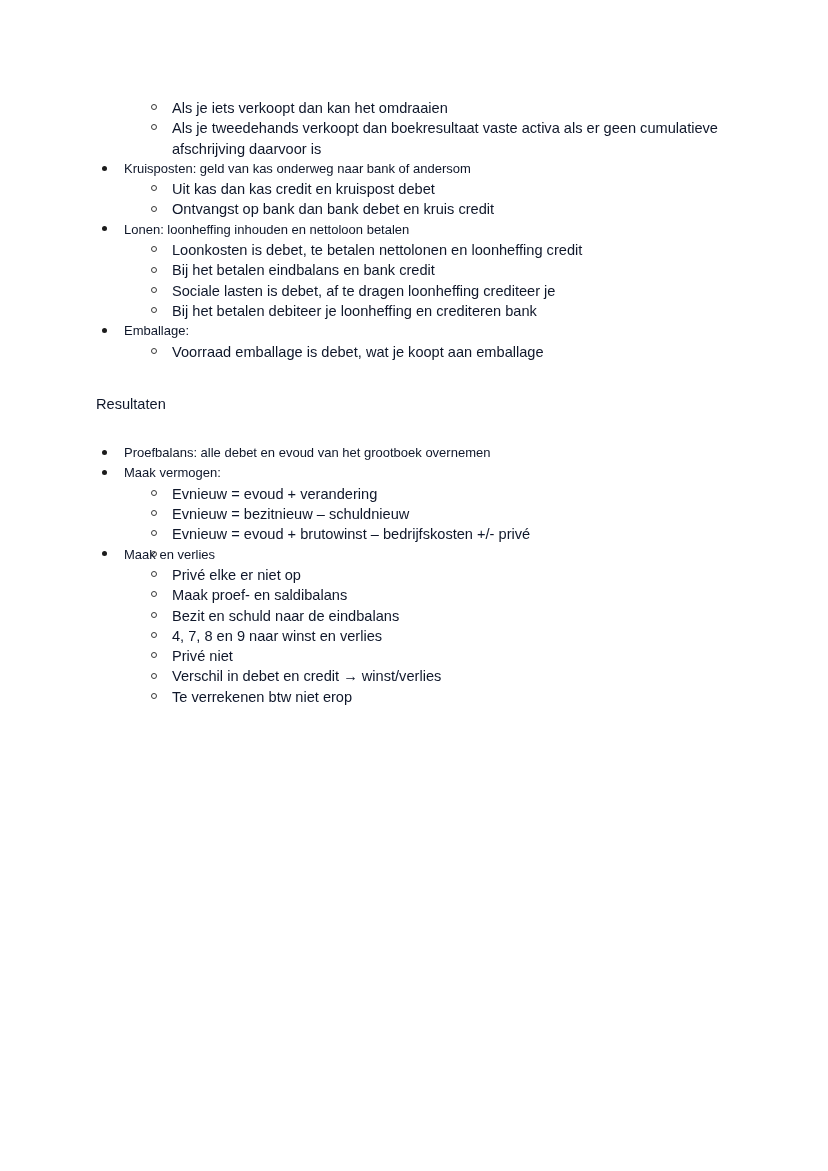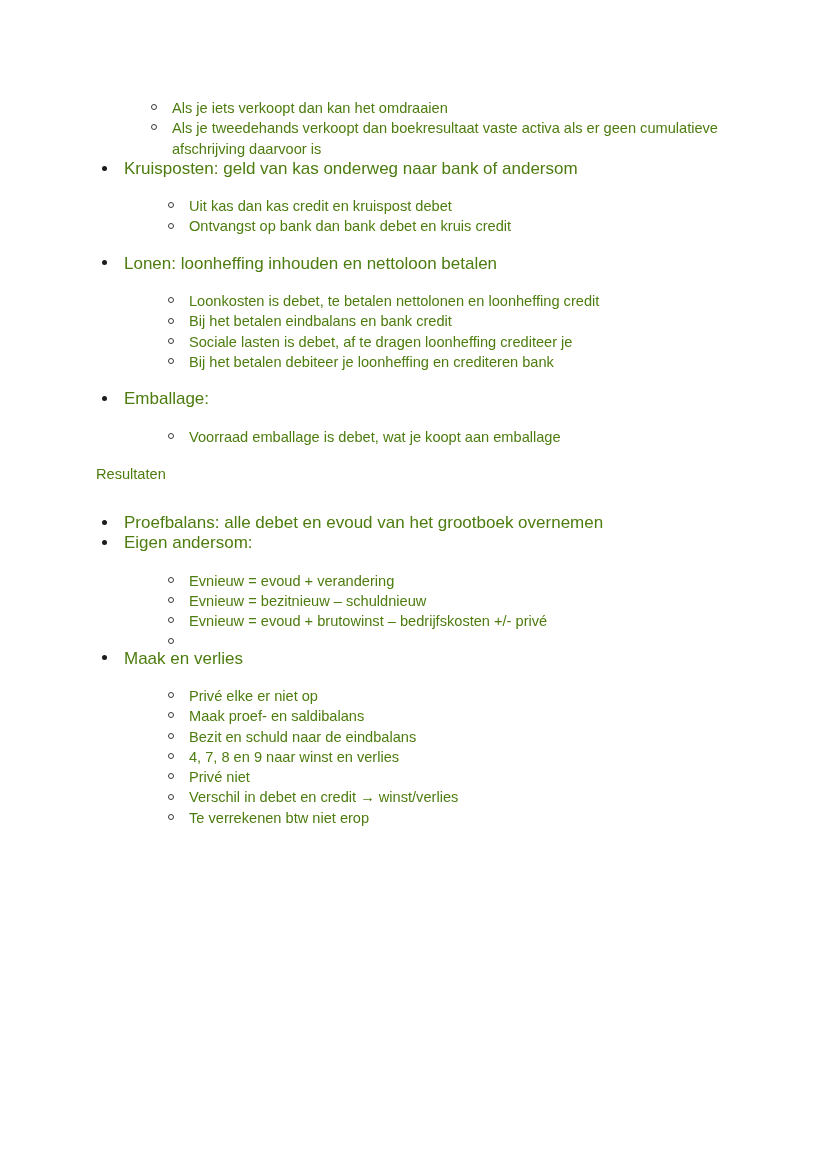--- a/index.html
+++ b/index.html
@@ -6,55 +6,55 @@
     margin: 0;
     padding: 0;
     background: #ffffff;
   }
   .page {
     position: relative;
     width: 828px;
     height: 1171px;
     background: #ffffff;
     font-family: "Liberation Sans", sans-serif;
-    color: #4d7c0f;
+    color: #0f172a;
     overflow: hidden;
   }
   .content {
     position: absolute;
     left: 96px;
     top: 98px;
     width: 632px;
   }
 
   
   ul.lvl1 {
     list-style: none;
     margin: 0;
     padding: 0;
   }
   ul.lvl1 > li.bullet1 {
     position: relative;
     padding-left: 28px;   
-    font-size: 17px;
+    font-size: 13px;
     line-height: 20.3px;
     margin: 0;
   }
   ul.lvl1 > li.bullet1 > .marker1 {
     position: absolute;
     left: 6px;
     top: 0;
     width: 10px;
     text-align: left;
     font-size: 14.6px;
     line-height: 20.3px;
   }
   ul.lvl2 {
     list-style: none;
-    margin: 17px;
+    margin: 0;
     padding: 0;
   }
   li.bullet2 {
     position: relative;
     padding-left: 76px;   
     font-size: 14.6px;
     line-height: 20.3px;
     margin: 0;
   }
   li.bullet2 > .marker2 {
@@ -94,21 +94,21 @@
     vertical-align: middle;
     position: relative;
     top: -2px;
   }
 
   .para {
     font-size: 14.6px;
     line-height: 20.3px;
     margin: 0;
   }
-  .gap-before { margin-top: 15px; }
+  .gap-before { margin-top: 32px; }
   .gap-after  { margin-bottom: 29px; }
 
   .txt { white-space: normal; }
 </style>
 </head>
 <body>
 
 <div class="page">
   <div class="content">
 
@@ -180,21 +180,21 @@
 
     <p class="para gap-before gap-after">Resultaten</p>
 
     <ul class="lvl1">
       <li class="bullet1">
         <span class="marker1"><span class="dot"></span></span>
         <span class="txt">Proefbalans: alle debet en evoud van het grootboek overnemen</span>
       </li>
       <li class="bullet1">
         <span class="marker1"><span class="dot"></span></span>
-        <span class="txt">Eigen andersom:</span>
+        <span class="txt">Maak vermogen:</span>
       </li>
     </ul>
     <ul class="lvl2">
       <li class="bullet2">
         <span class="marker2"><span class="circ"></span></span>
         <span class="txt">Evnieuw = evoud + verandering</span>
       </li>
       <li class="bullet2">
         <span class="marker2"><span class="circ"></span></span>
         <span class="txt">Evnieuw = bezitnieuw – schuldnieuw</span>

